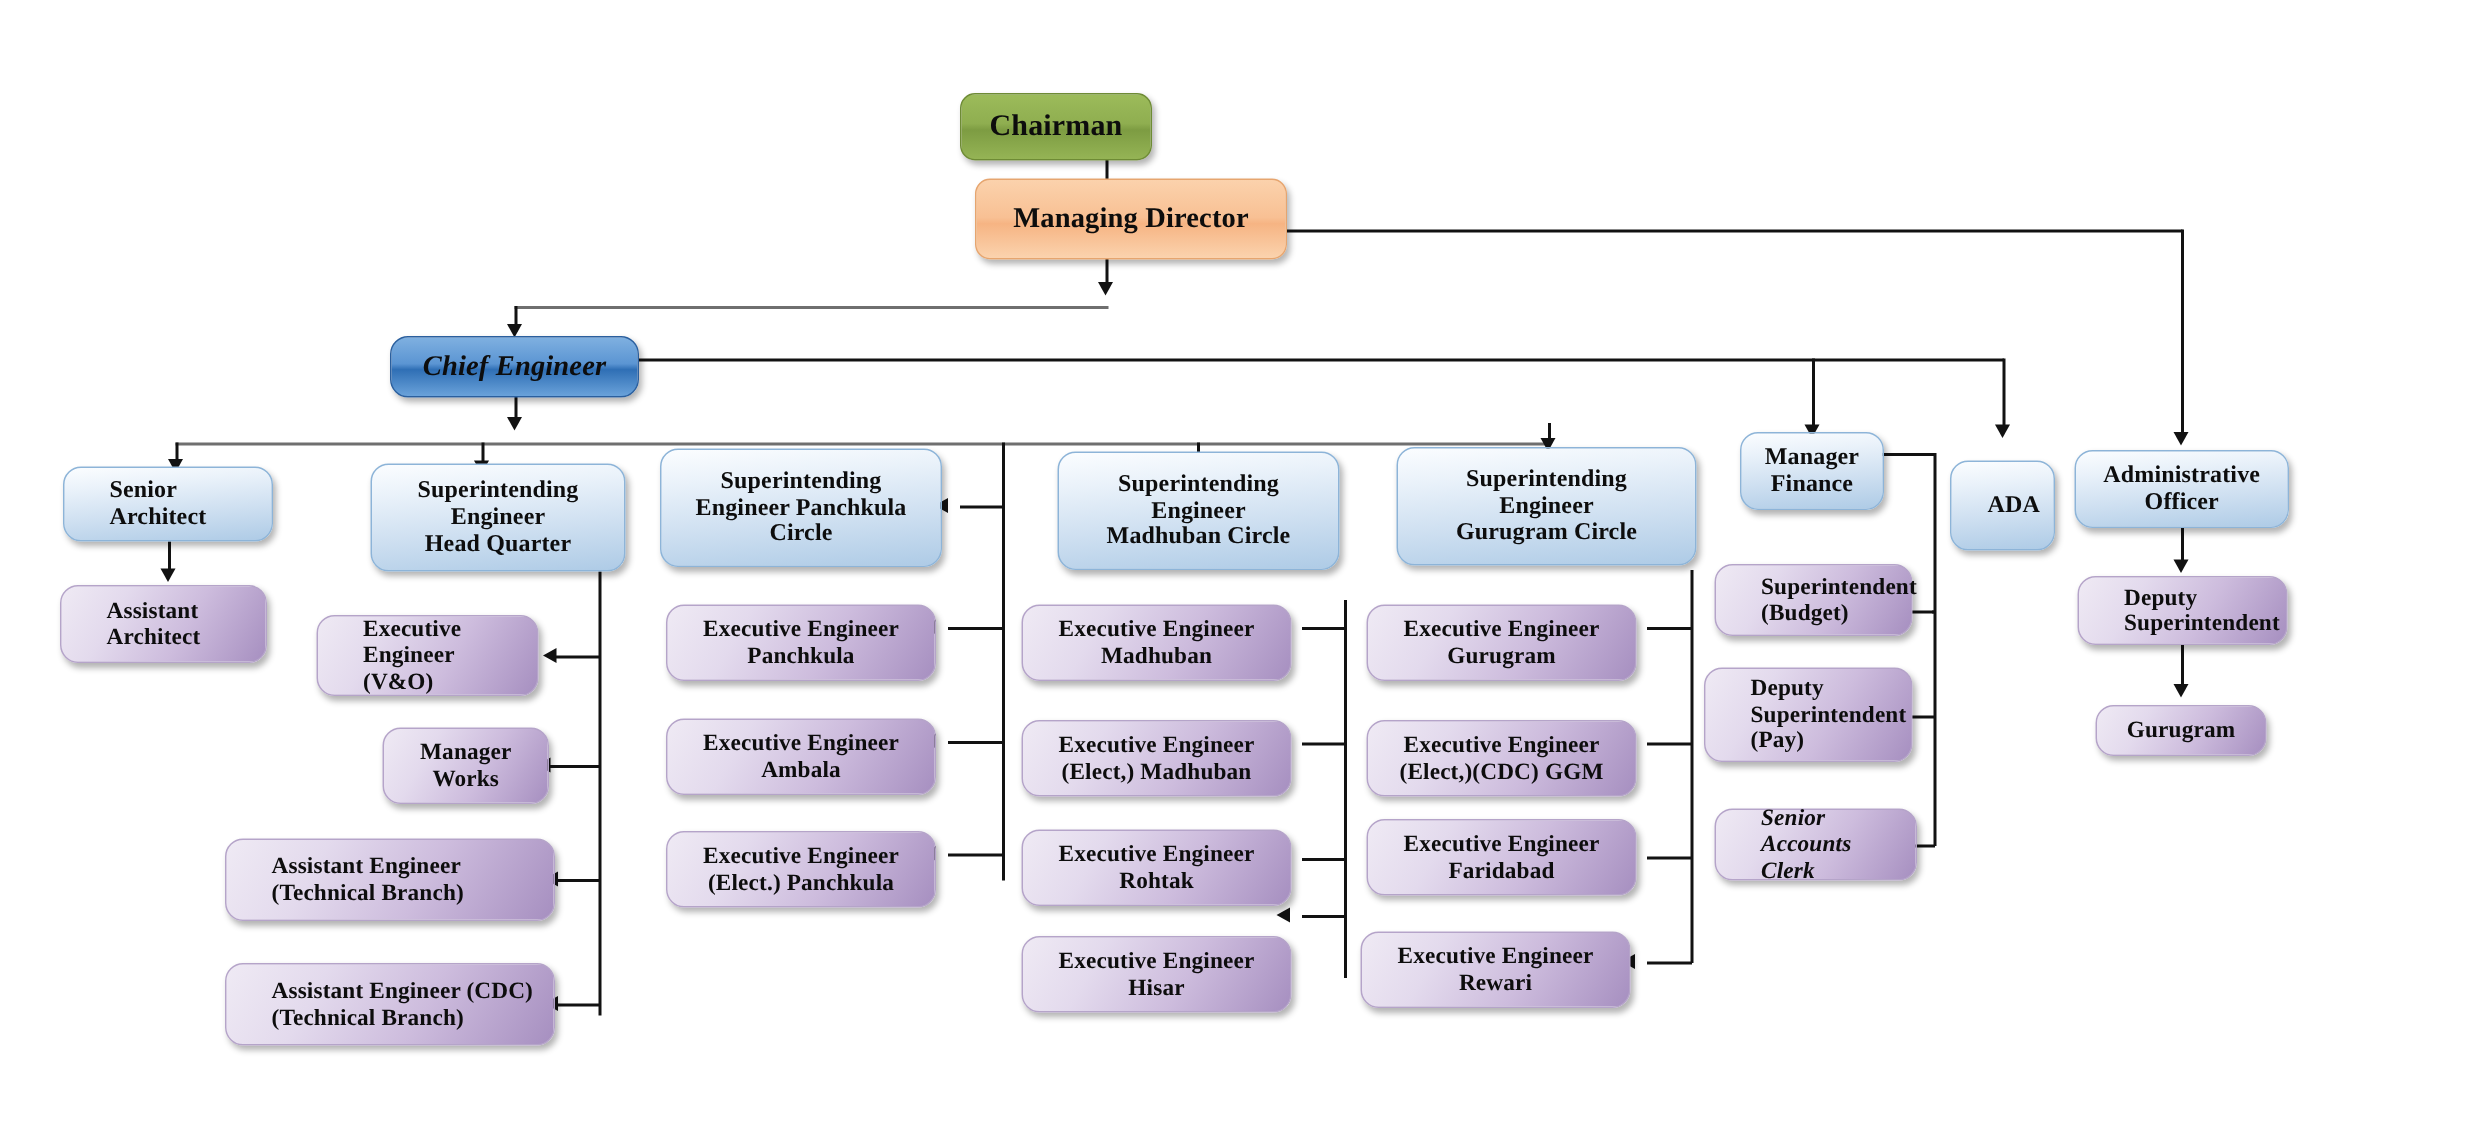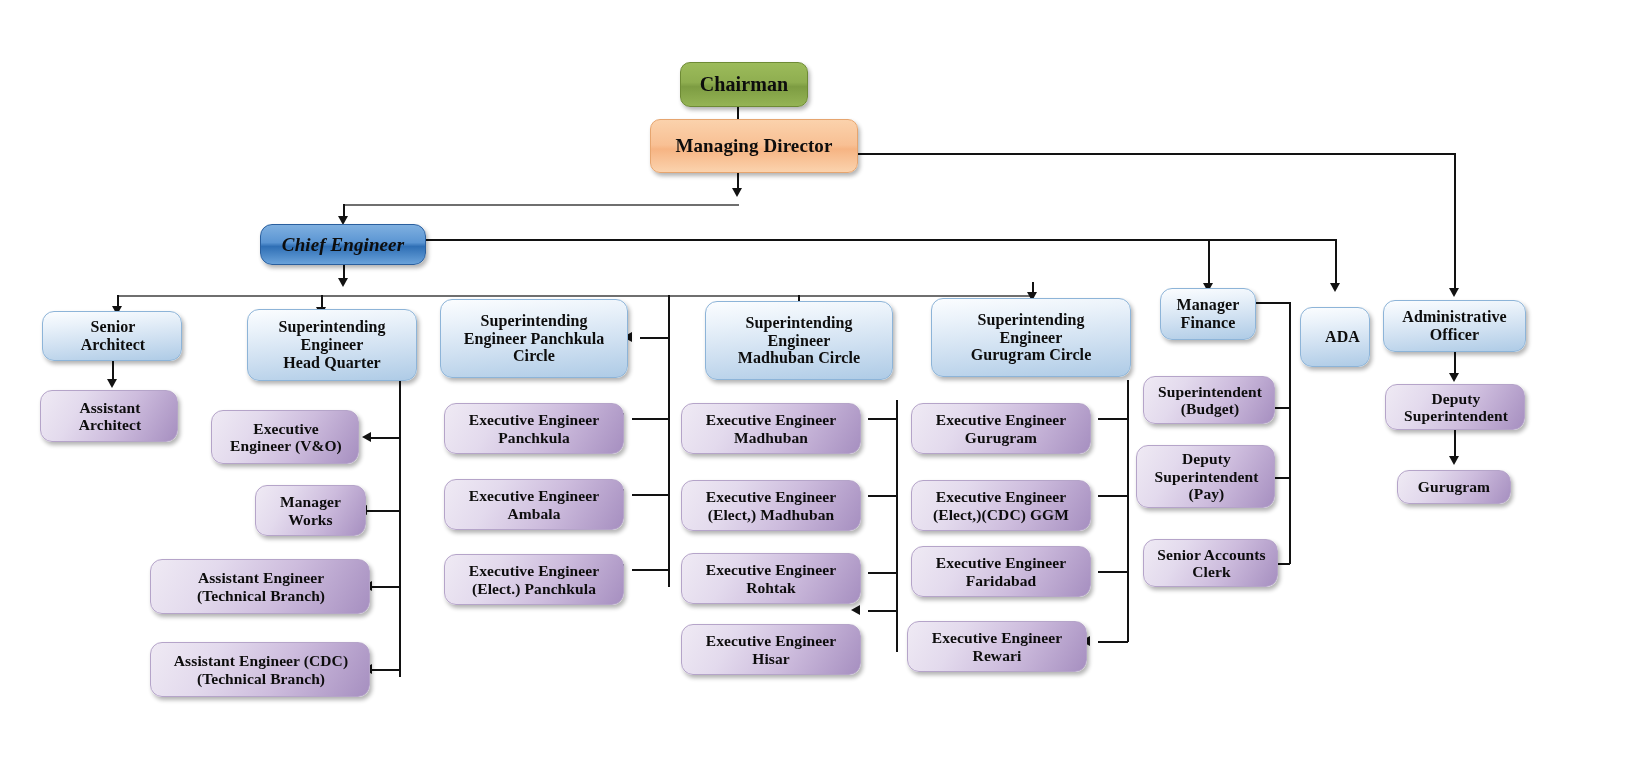--- a/index.html
+++ b/index.html
@@ -24,21 +24,21 @@
     background:linear-gradient(180deg,#7fb0e0 0%,#5b95d3 45%,#2f6fb5 55%,#6aa2da 100%);
     border:1px solid #2a5f9e;border-radius:12px;font-size:19px;text-align:center;}
   .blueLt{
     background:linear-gradient(175deg,#fbfdff 0%,#eaf2fa 25%,#cfe0f1 60%,#aecbe6 100%);
     border:1px solid #8db4d8;font-size:16px;text-align:center;}
   .purple{
     background:linear-gradient(120deg,#efeaf4 0%,#e3daed 28%,#cdbcdd 60%,#b5a0cb 85%,#a68fc0 100%);
     border:1px solid #b5a4c9;font-size:15.5px;text-align:left;}
 
   .ctr .tx{text-align:center;}
-  .lft .tx{text-align:center;padding-left:10px;}
+  .lft .tx{text-align:left;padding-left:30px;}
 
   
   .ln{position:absolute;background:#121212;}
   .hl{height:1.6px;}
   .vl{width:1.6px;}
   .gy{background:#6f6f6f;}
   .arw{position:absolute;width:0;height:0;}
   .ad{border-left:5.5px solid transparent;border-right:5.5px solid transparent;
       border-top:9px solid #121212;}
   .al{border-top:5.5px solid transparent;border-bottom:5.5px solid transparent;
@@ -142,21 +142,21 @@
   <div class="ln hl" style="left:1272px;top:477px;width:18px;"></div>
   <div class="arw al" style="left:1263px;top:472px;"></div>
   <div class="ln hl" style="left:1272px;top:563px;width:18px;"></div>
   <div class="arw al" style="left:1263px;top:558px;"></div>
 
   <div class="ln vl" style="left:1454px;top:352px;height:25px;"></div>
   <div class="arw ad" style="left:1449px;top:373px;"></div>
   <div class="ln vl" style="left:1454px;top:430px;height:30px;"></div>
   <div class="arw ad" style="left:1449px;top:456px;"></div>
 
-  <div class="node green ctr" style="left:680px;top:62px;width:128px;height:45px;">
+  <div class="node green ctr" style="left:640px;top:62px;width:128px;height:45px;">
     <span class="tx">Chairman</span>
   </div>
 
   <div class="node orange ctr" style="left:650px;top:119px;width:208px;height:54px;">
     <span class="tx">Managing Director</span>
   </div>
 
   <div class="node blueHi ctr" style="left:260px;top:224px;width:166px;height:41px;font-style:italic;">
     <span class="tx">Chief Engineer</span>
   </div>
@@ -231,21 +231,21 @@
 
   <div class="node blueLt ctr" style="left:1160px;top:288px;width:96px;height:52px;">
     <span class="tx">Manager<br>Finance</span>
   </div>
   <div class="node purple lft" style="left:1143px;top:376px;width:132px;height:48px;">
     <span class="tx">Superintendent<br>(Budget)</span>
   </div>
   <div class="node purple lft" style="left:1136px;top:445px;width:139px;height:63px;">
     <span class="tx">Deputy<br>Superintendent<br>(Pay)</span>
   </div>
-  <div class="node purple lft" style="left:1143px;top:539px;width:135px;height:48px;">
+  <div class="node purple lft" style="left:1143px;top:539px;width:135px;height:48px;font-style:italic;">
     <span class="tx">Senior Accounts<br>Clerk</span>
   </div>
 
   <div class="node blueLt ctr" style="left:1300px;top:307px;width:70px;height:60px;padding-left:15px;">
     <span class="tx">ADA</span>
   </div>
 
   <div class="node blueLt ctr" style="left:1383px;top:300px;width:143px;height:52px;">
     <span class="tx">Administrative<br>Officer</span>
   </div>

